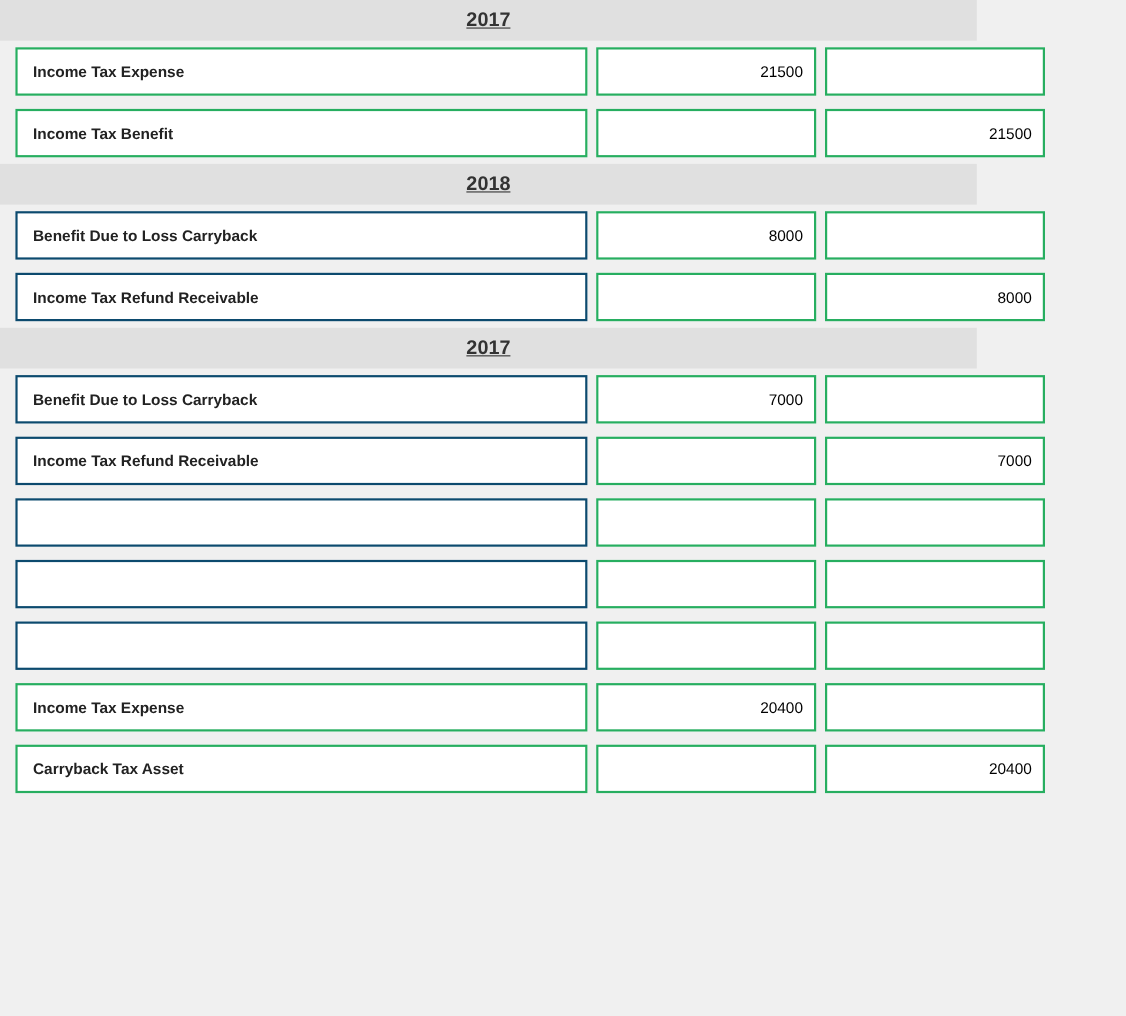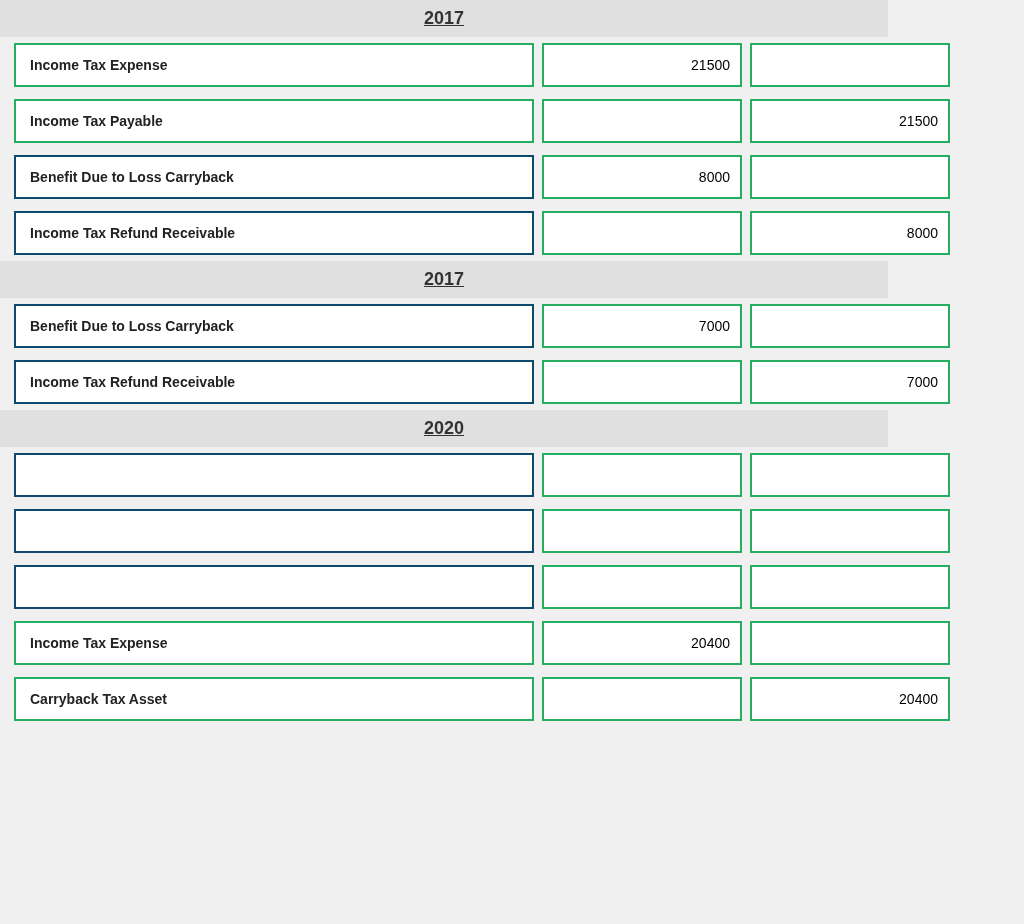--- a/index.html
+++ b/index.html
@@ -57,24 +57,25 @@
 <body>
 
 <div class="page-wrapper">
 <div class="year-header">2017</div>
     <div class="entry-row">
       <div class="label-box green-border">Income Tax Expense</div>
       <div class="value-box">21500</div>
       <div class="value-box"></div>
     </div>
     <div class="entry-row">
-      <div class="label-box green-border">Income Tax Payable</div>
+      <div class="label-box green-border">Income Tax Benefit</div>
       <div class="value-box"></div>
       <div class="value-box">21500</div>
     </div>
+    <div class="year-header">2018</div>
     <div class="entry-row">
       <div class="label-box">Benefit Due to Loss Carryback</div>
       <div class="value-box">8000</div>
       <div class="value-box"></div>
     </div>
     <div class="entry-row">
       <div class="label-box">Income Tax Refund Receivable</div>
       <div class="value-box"></div>
       <div class="value-box">8000</div>
     </div>
@@ -82,21 +83,20 @@
     <div class="entry-row">
       <div class="label-box">Benefit Due to Loss Carryback</div>
       <div class="value-box">7000</div>
       <div class="value-box"></div>
     </div>
     <div class="entry-row">
       <div class="label-box">Income Tax Refund Receivable</div>
       <div class="value-box"></div>
       <div class="value-box">7000</div>
     </div>
-    <div class="year-header">2020</div>
     <div class="entry-row">
       <div class="label-box"></div>
       <div class="value-box"></div>
       <div class="value-box"></div>
     </div>
     <div class="entry-row">
       <div class="label-box"></div>
       <div class="value-box"></div>
       <div class="value-box"></div>
     </div>

